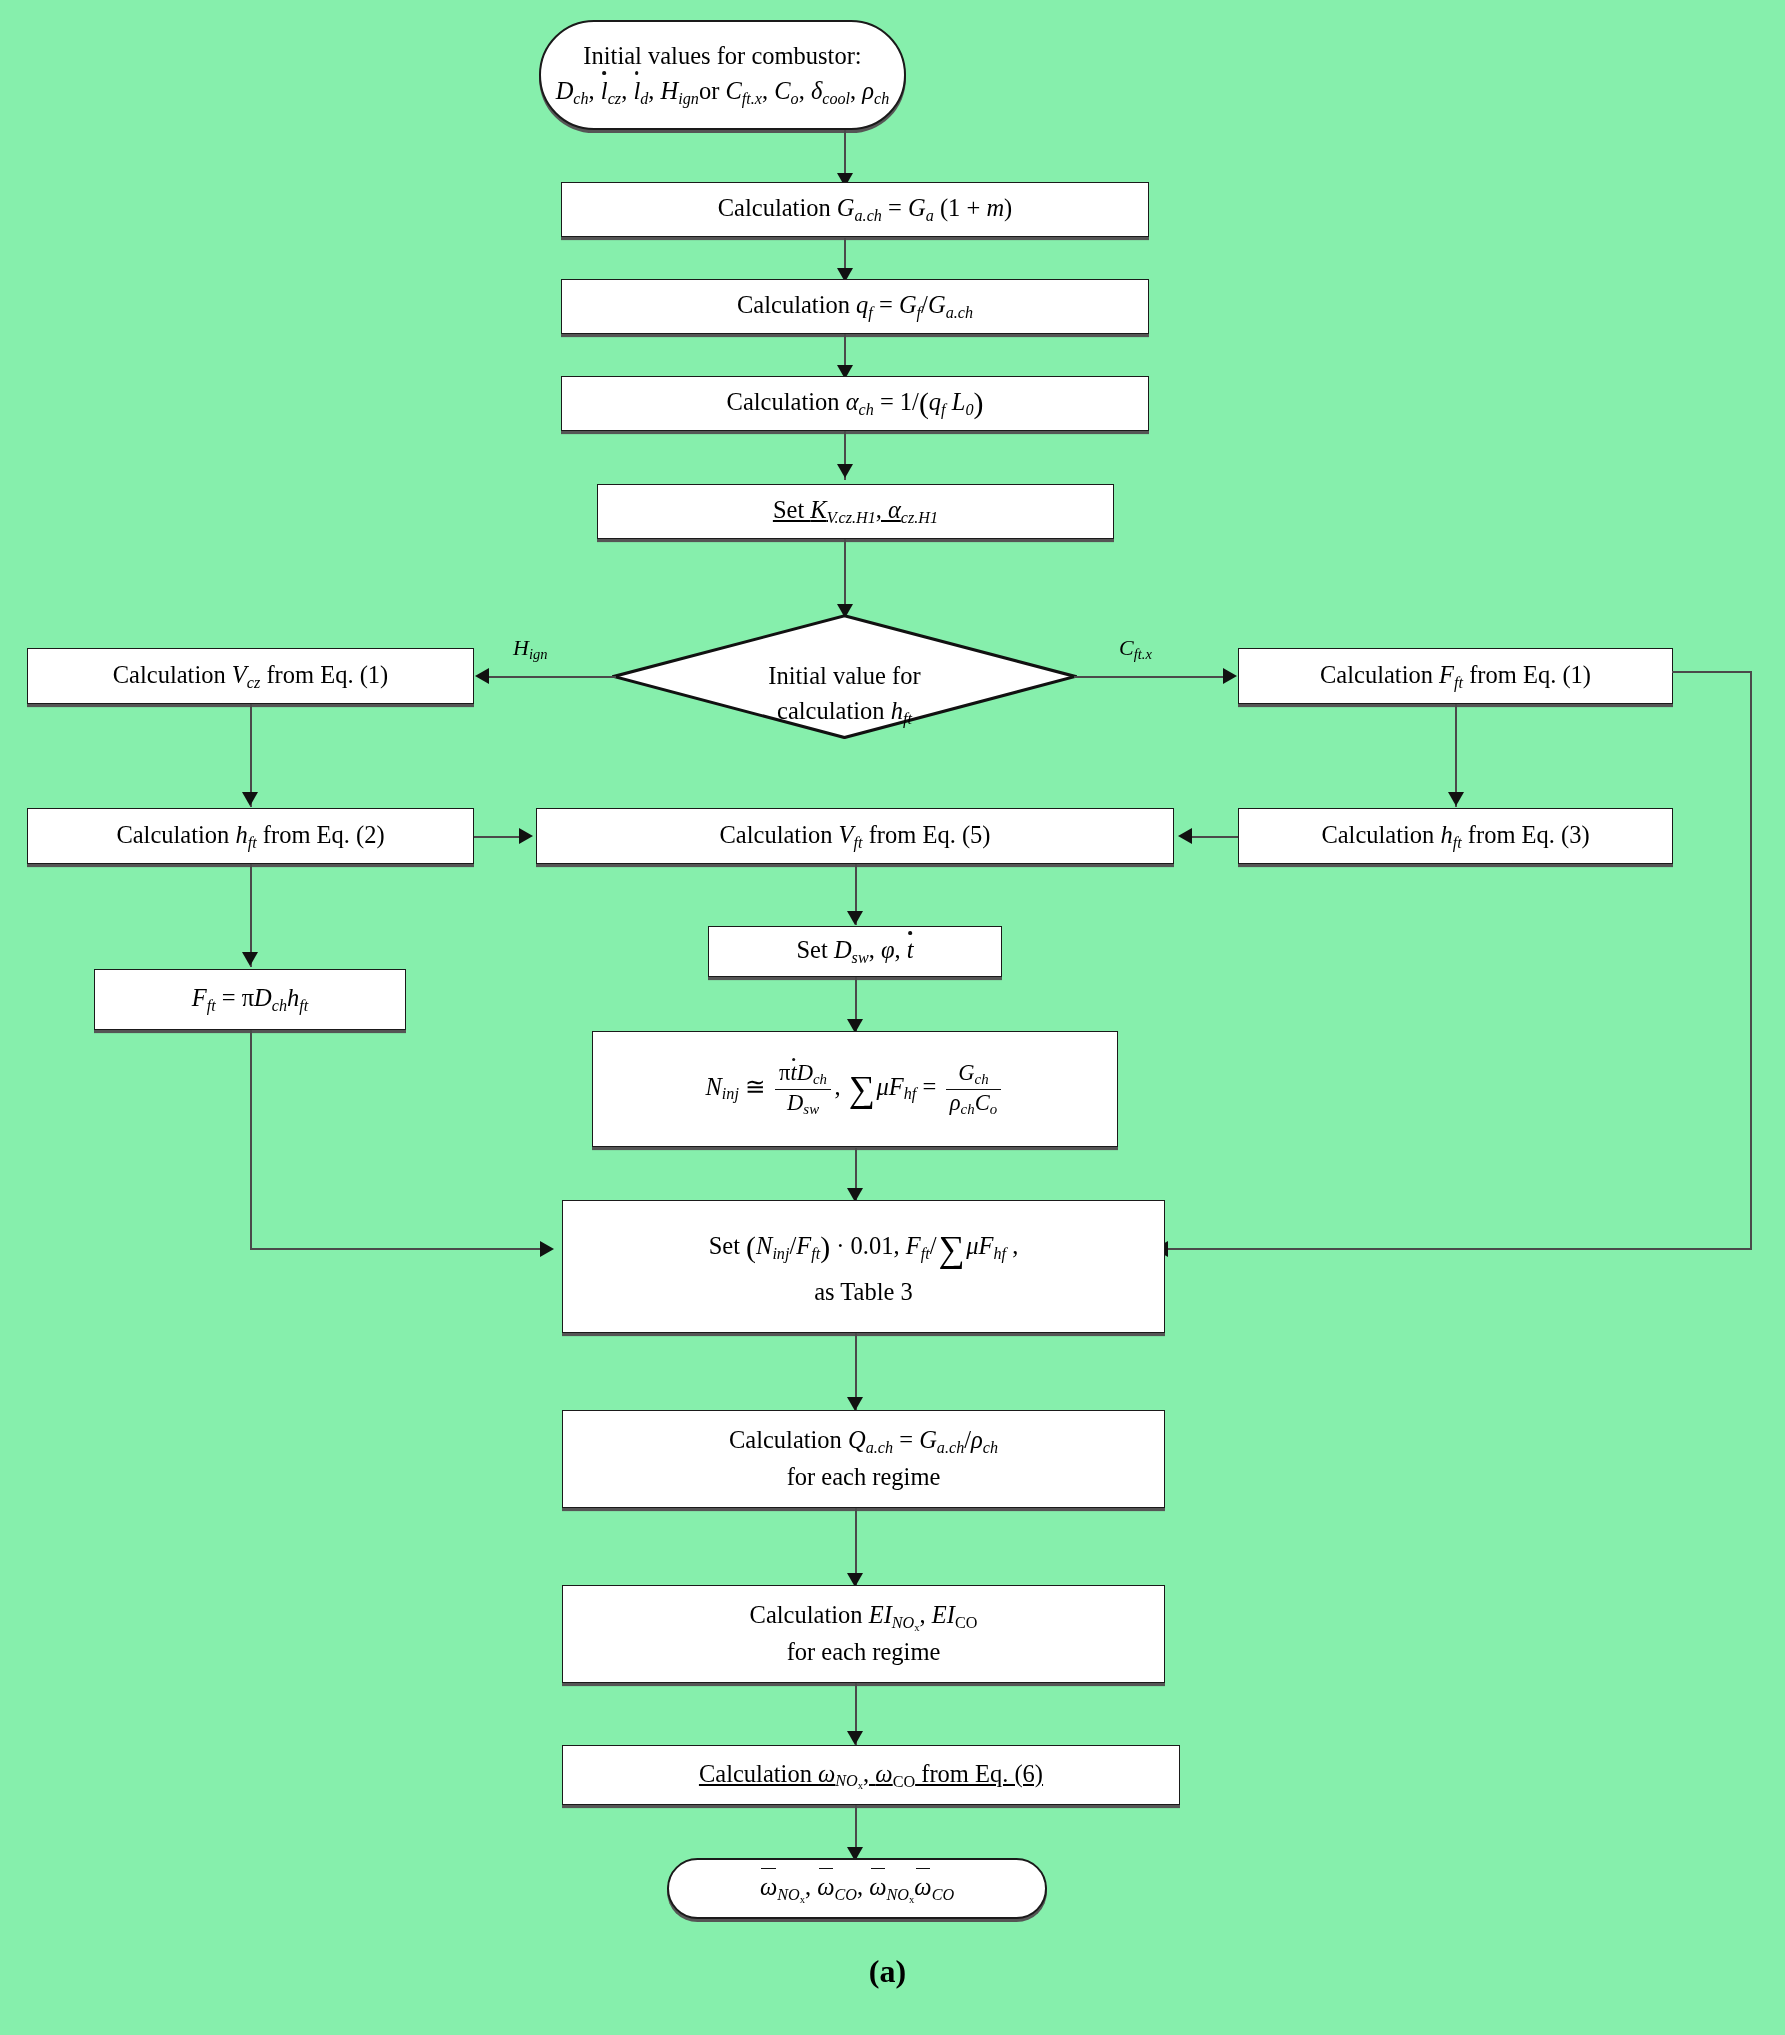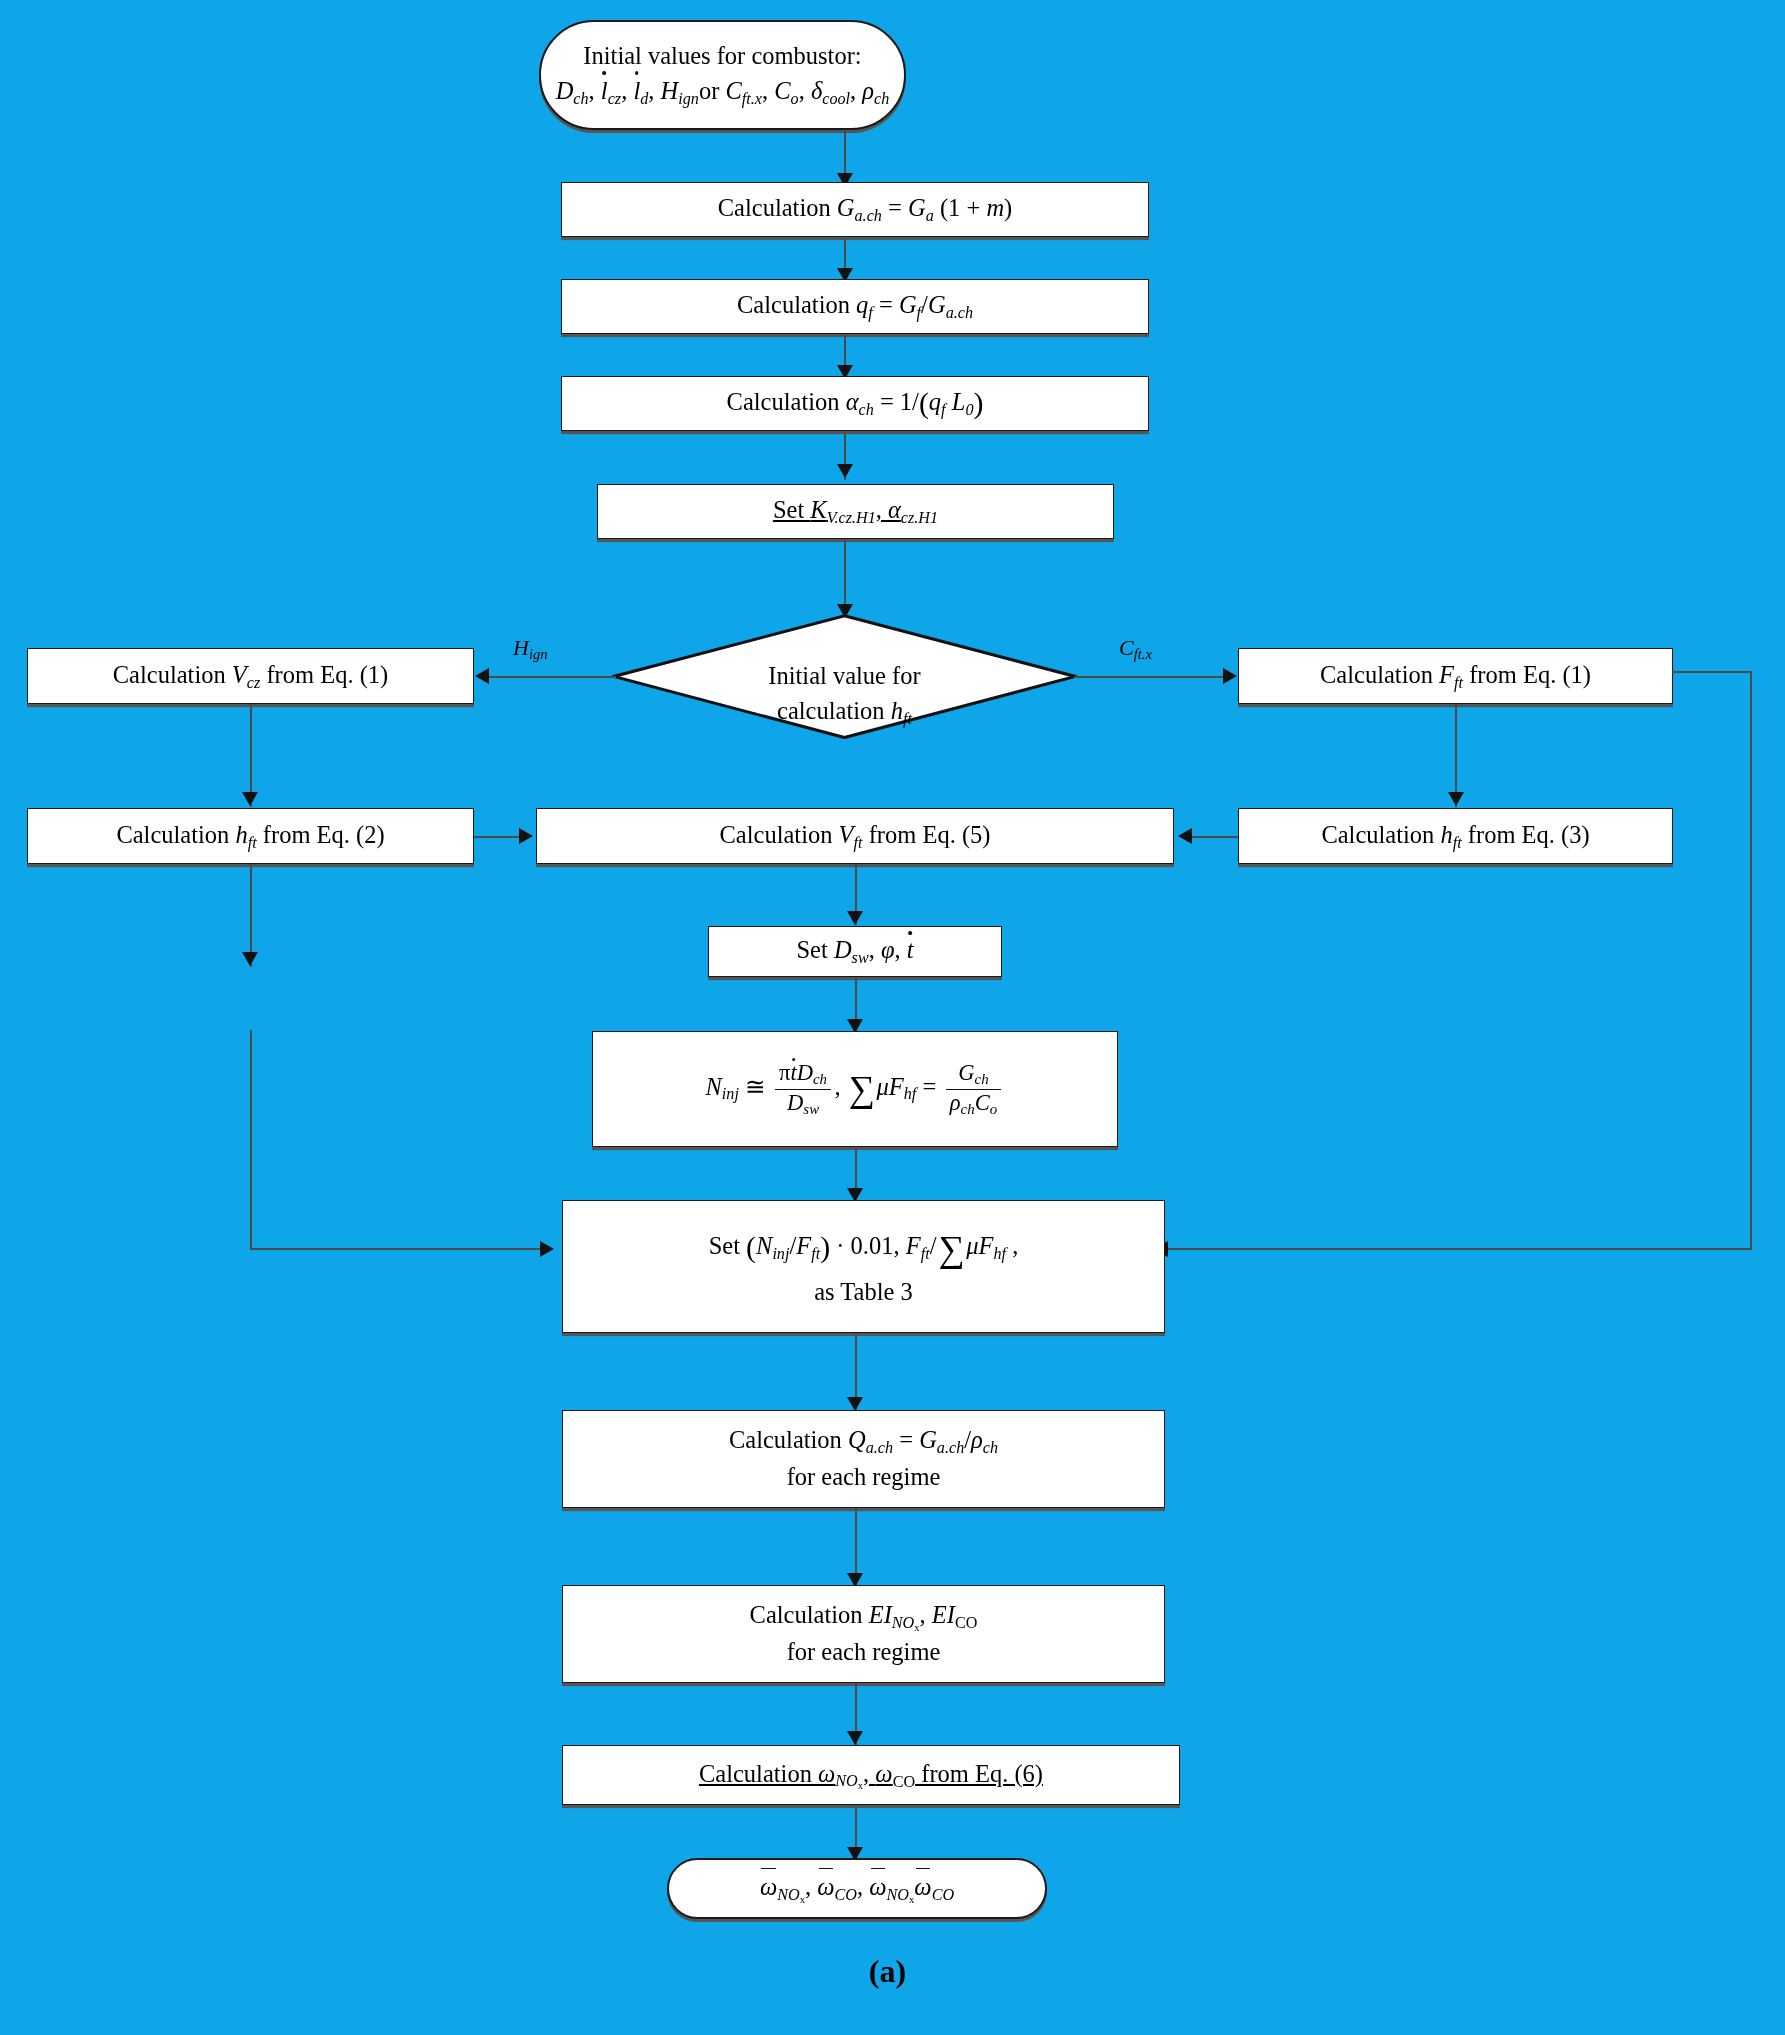--- a/index.html
+++ b/index.html
@@ -8,21 +8,21 @@
     background: #ffffff;
   }
   body {
     font-family: "Liberation Serif", "DejaVu Serif", serif;
     color: #000000;
   }
   #canvas {
     position: relative;
     width: 1786px;
     height: 2035px;
-    background: #0ea5e9;
+    background: #86efac;
     overflow: hidden;
   }
 
   
   .node {
     position: absolute;
     box-sizing: border-box;
     background: #ffffff;
     border: 1.8px solid #1a1a1a;
     display: flex;
@@ -276,20 +276,25 @@
 
   <div class="ln h" style="left:1190px; top:836px; width:48px;"></div>
   <div class="arrow left" style="left:1178px; top:828px;"></div>
 
   <div class="ln v" style="left:250px; top:864px; height:103px;"></div>
   <div class="arrow down" style="left:242px; top:952px;"></div>
 
   <div class="ln v" style="left:855px; top:864px; height:61px;"></div>
   <div class="arrow down" style="left:847px; top:911px;"></div>
 
+  <div class="node shadow" style="left:94px; top:969px; width:312px; height:61px;">
+    <div class="inner">
+      <span class="mi">F</span><sub>ft</sub> = <span class="up">π</span><span class="mi">D</span><sub>ch</sub><span class="mi">h</span><sub>ft</sub>
+    </div>
+  </div>
 
   <div class="ln v" style="left:250px; top:1030px; height:219px;"></div>
   <div class="ln h" style="left:250px; top:1248px; width:294px;"></div>
   <div class="arrow right" style="left:540px; top:1241px;"></div>
 
   <div class="node shadow" style="left:708px; top:926px; width:294px; height:51px;">
     <div class="inner">
       Set <span class="mi">D</span><sub>sw</sub>, <span class="mi">φ</span>, <span class="dotacc mi">t</span>
     </div>
   </div>

